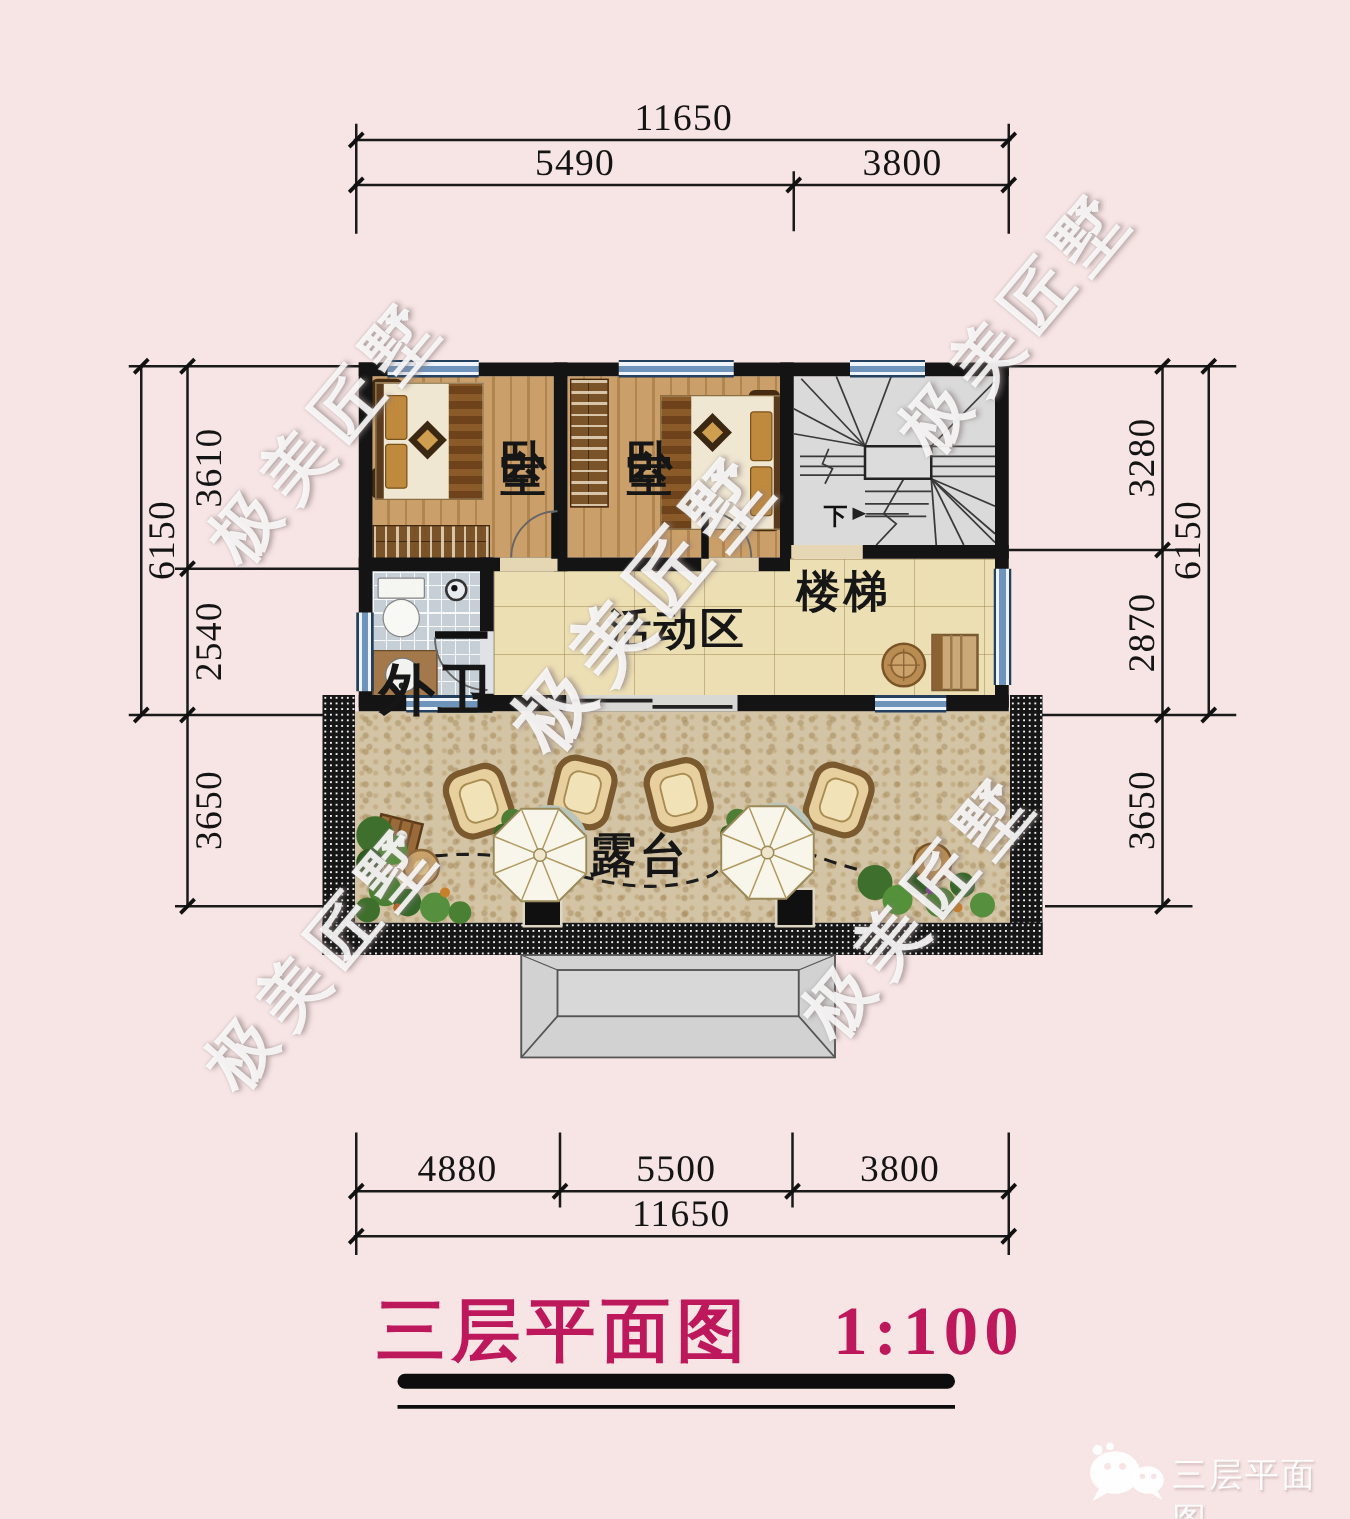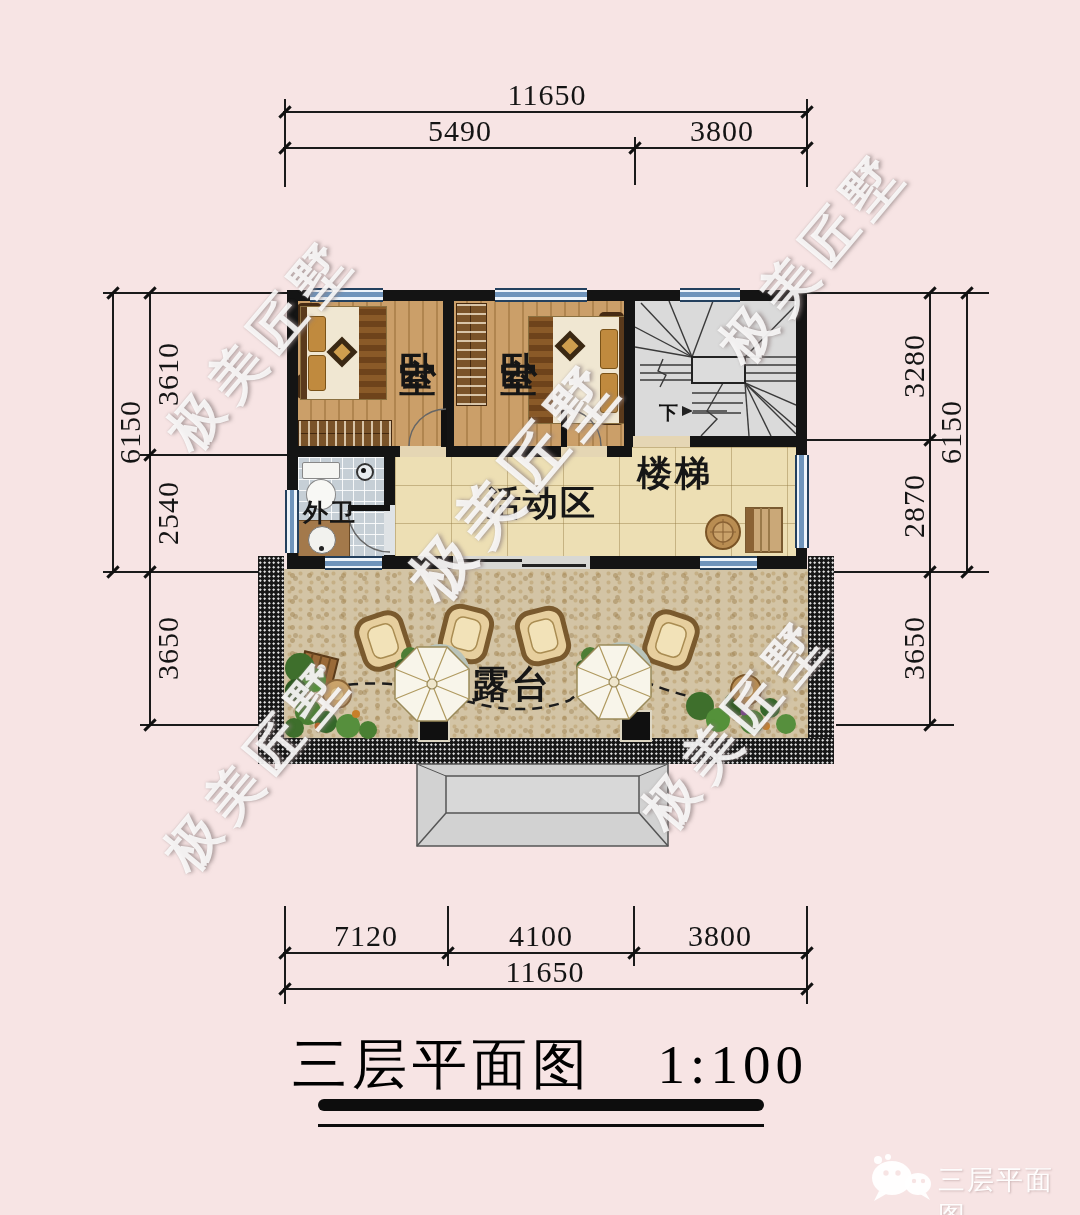--- a/index.html
+++ b/index.html
@@ -47,21 +47,21 @@
   .blanket{position:absolute;background:repeating-linear-gradient(0deg,#6e431b 0 6px,#8a5a28 6px 12px);}
   .diamond{position:absolute;width:22px;height:22px;background:#3a2813;transform:rotate(45deg);}
   .diamond::after{content:"";position:absolute;left:5px;top:5px;width:12px;height:12px;background:#cf9e4e;}
   
   .wm{position:absolute;width:280px;height:64px;text-align:center;white-space:nowrap;
       font-size:54px;font-weight:700;letter-spacing:10px;color:rgba(255,255,255,.85);
       text-shadow:2px 2px 4px rgba(140,125,125,.6),0 0 2px rgba(170,160,160,.5);
       transform:rotate(-50deg);pointer-events:none;}
   .wm.big{font-size:62px;}
   
-  #title{position:absolute;left:280px;top:1028px;width:540px;text-align:center;font-size:55px;font-weight:400;letter-spacing:5px;color:#000000;}
+  #title{position:absolute;left:280px;top:1028px;width:540px;text-align:right;font-size:55px;font-weight:700;letter-spacing:5px;color:#be185d;}
   #bar-thick{position:absolute;left:318px;top:1099px;width:446px;height:12px;background:#0d0d0d;border-radius:6px;}
   #bar-thin{position:absolute;left:318px;top:1124px;width:446px;height:3px;background:#0d0d0d;}
   #brand{position:absolute;left:938px;top:1162px;font-size:27px;letter-spacing:2px;color:rgba(255,255,255,.95);
          font-family:"Liberation Sans","DejaVu Sans",sans-serif;text-shadow:1px 1px 2px rgba(150,120,120,.4);}
   svg{display:block;}
 </style>
 </head>
 <body>
 
 <div id="canvas">
@@ -88,22 +88,22 @@
     <div class="ln" style="left:284px;top:906px;width:2px;height:98px"></div>
     <div class="ln" style="left:447px;top:906px;width:2px;height:60px"></div>
     <div class="ln" style="left:633px;top:906px;width:2px;height:60px"></div>
     <div class="ln" style="left:806px;top:906px;width:2px;height:98px"></div>
     <div class="tk" style="left:285px;top:953px"></div>
     <div class="tk" style="left:448px;top:953px"></div>
     <div class="tk" style="left:634px;top:953px"></div>
     <div class="tk" style="left:807px;top:953px"></div>
     <div class="tk" style="left:285px;top:989px"></div>
     <div class="tk" style="left:807px;top:989px"></div>
-    <div class="dim" style="left:306px;top:919px;width:120px">7120</div>
-    <div class="dim" style="left:481px;top:919px;width:120px">4100</div>
+    <div class="dim" style="left:306px;top:919px;width:120px">4880</div>
+    <div class="dim" style="left:481px;top:919px;width:120px">5500</div>
     <div class="dim" style="left:660px;top:919px;width:120px">3800</div>
     <div class="dim" style="left:465px;top:955px;width:160px">11650</div>
   </div>
 
   <div>
     <div class="ln" style="left:112px;top:292px;width:2px;height:281px"></div>
     <div class="ln" style="left:149px;top:292px;width:2px;height:434px"></div>
     <div class="ln" style="left:103px;top:292px;width:186px;height:2px"></div>
     <div class="ln" style="left:140px;top:454px;width:148px;height:2px"></div>
     <div class="ln" style="left:103px;top:571px;width:186px;height:2px"></div>
@@ -357,21 +357,21 @@
         <circle cx="744" cy="712" r="3.5" fill="#7a4a8a"></circle>
       <circle cx="746" cy="690" r="15" fill="#b98d52" stroke="#7a5426" stroke-width="2"></circle>
       <circle cx="746" cy="690" r="7" fill="#e8ddc2"></circle>
     </g>
   </svg>
 
   <div class="room-label vert" style="left:392px;top:322px;font-size:37px">卧室</div>
   <div class="room-label vert" style="left:493px;top:322px;font-size:37px">卧室</div>
   <div class="room-label" style="left:637px;top:450px;font-size:35px;letter-spacing:3px">楼梯</div>
   <div class="room-label" style="left:486px;top:480px;font-size:35px;letter-spacing:2px">活动区</div>
-  <div class="room-label" style="left:303px;top:496px;font-size:25px;letter-spacing:2px">外卫</div>
+  <div class="room-label" style="left:303px;top:522px;font-size:45px;letter-spacing:2px">外卫</div>
   <div class="room-label" style="left:472px;top:660px;font-size:37px;letter-spacing:3px">露台</div>
 
   <div class="wm" style="left:118px;top:310px">极美匠墅</div>
   <div class="wm" style="left:670px;top:223px">极美匠墅</div>
   <div class="wm big" style="left:365px;top:446px">极美匠墅</div>
   <div class="wm" style="left:115px;top:731px">极美匠墅</div>
   <div class="wm" style="left:593px;top:690px">极美匠墅</div>
 
   <div id="title">
     <span>三层平面图</span>

